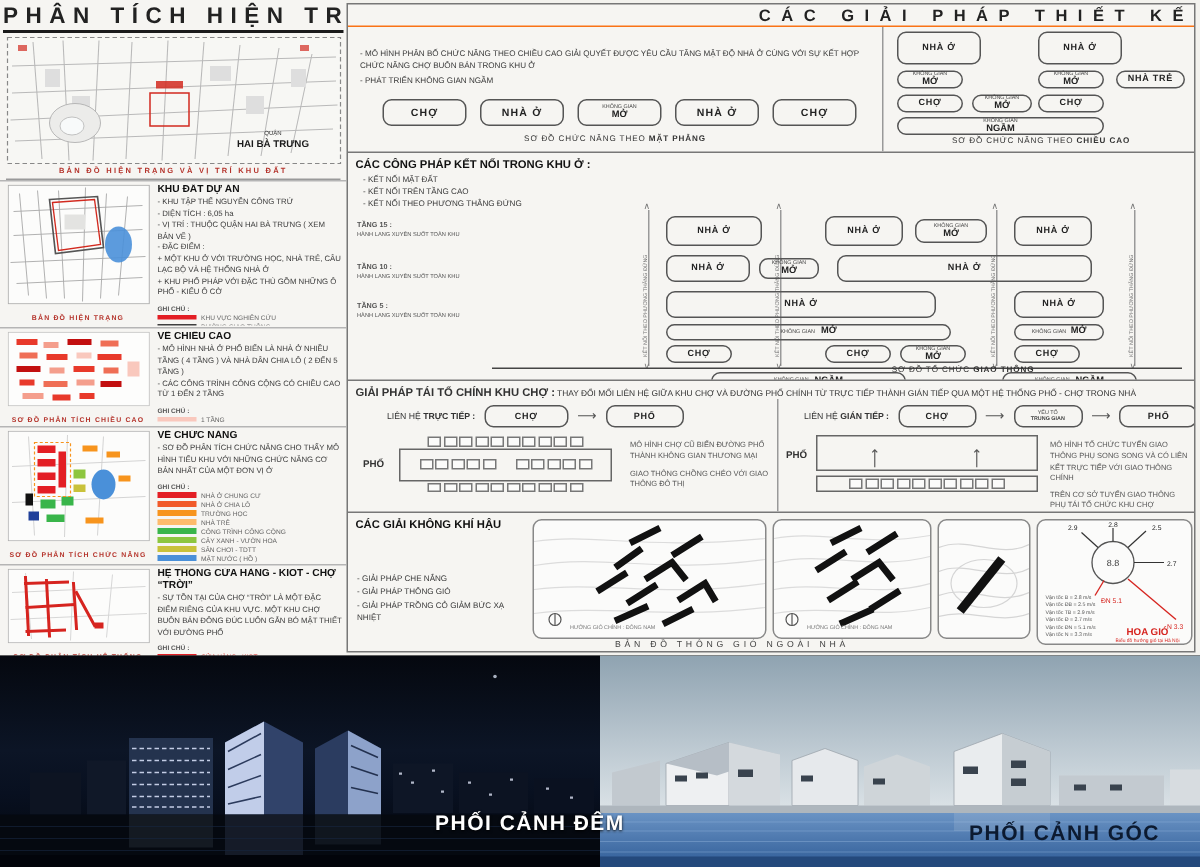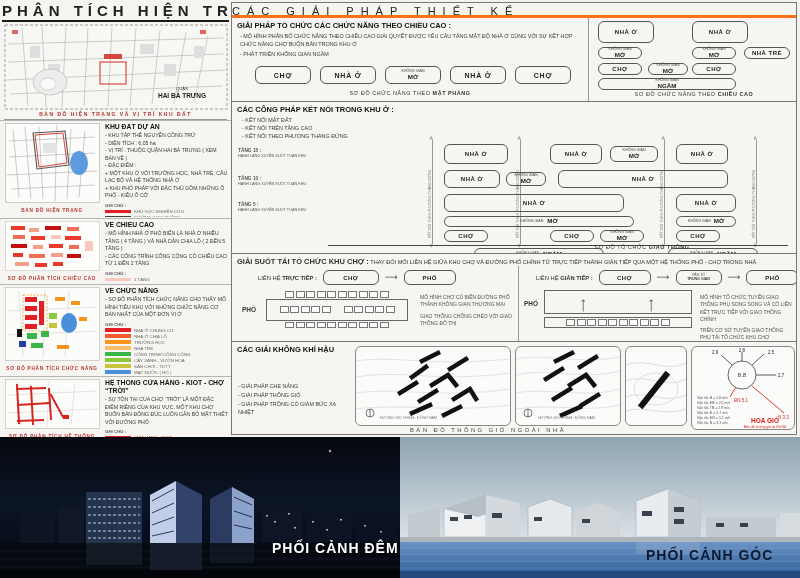--- a/index.html
+++ b/index.html
@@ -21,21 +21,21 @@
   .sec-h{font-size:6.8px;font-weight:bold;color:#101010;margin-bottom:1px;line-height:1.2;}
   .bl{font-size:5.2px;color:#3a3a3a;line-height:1.45;}
   .lg{margin-top:3px;}
   .lg-t{font-size:4.4px;font-weight:bold;color:#555;margin-bottom:1px;}
   .lg-row{display:flex;align-items:center;gap:3px;margin-top:1px;}
   .lg-sw{width:26px;height:3.6px;flex:none;}
   .lg-lb{font-size:4.4px;color:#666;white-space:nowrap;}
   
   .rp{position:absolute;left:231px;top:2px;width:566px;height:433px;border:1px solid #777;
       background:#f6f5f2;overflow:hidden;}
-  .rp-title{height:15px;border-bottom:3px solid #f97316;text-align:left;font-weight:normal;
+  .rp-title{height:15px;border-bottom:1px solid #f97316;text-align:right;font-weight:bold;
             font-size:11px;letter-spacing:7px;padding-top:2px;white-space:nowrap;}
   .secA{position:relative;height:84px;border-bottom:1px solid #777;overflow:hidden;}
   .secB{position:relative;height:152px;border-bottom:1px solid #777;overflow:hidden;}
   .secC{position:relative;height:88px;border-bottom:1px solid #777;overflow:hidden;}
   .secD{position:relative;height:93px;overflow:hidden;}
   .h8{position:absolute;left:5px;top:3px;font-size:7.5px;font-weight:bold;color:#111;white-space:nowrap;}
   .bls{position:absolute;font-size:5.4px;color:#3a3a3a;line-height:1.5;}
   .vd{position:absolute;top:0;bottom:0;border-left:1px solid #999;}
   .rbox{border:1.2px solid #555;border-radius:6px;background:transparent;color:#222;
         display:flex;flex-direction:column;align-items:center;justify-content:center;
@@ -62,21 +62,21 @@
   .mkbody{border:1px solid #666;height:22px;display:flex;align-items:center;
           justify-content:space-around;padding:0 6px;}
   .sqgrp{display:flex;gap:1.5px;}
   .note{font-size:5px;color:#555;line-height:1.45;margin-bottom:4px;}
   .pho{font-size:6.5px;color:#333;font-weight:bold;}
   .panel{position:absolute;border:1px solid #888;border-radius:6px;background:#fbfbfa;overflow:hidden;}
   .dcap{position:absolute;font-size:5.8px;letter-spacing:2.5px;color:#444;text-align:center;white-space:nowrap;}
   
   .renders{position:absolute;left:0;top:437px;width:800px;height:141px;background:#000;}
   .rimg{position:absolute;top:0;height:141px;}
-  .lab-night{position:absolute;left:272px;top:103px;font-size:14px;font-weight:bold;color:#fff;
+  .lab-night{position:absolute;left:290px;top:103px;font-size:14px;font-weight:bold;color:#fff;
              letter-spacing:1px;text-shadow:0 1px 2px #000;}
   .lab-corner{position:absolute;left:646px;top:110px;font-size:14px;font-weight:bold;color:#0c1a30;
               letter-spacing:1px;}
 </style>
 </head>
 <body>
 
 <div class="board">
 
   <div class="lc">
@@ -328,21 +328,20 @@
         </div>
       </div>
     </div>
   </div>
 
   <div class="rp">
     <div class="rp-title">CÁC GIẢI PHÁP THIẾT KẾ</div>
 
     <div class="secA">
       <div class="vd" style="left:356px;"></div>
-      <div class="h8">GIẢI PHÁP TỔ CHỨC CÁC CHỨC NĂNG THEO CHIỀU CAO :</div>
       <div class="bls" style="left:8px;top:14px;width:340px;">- MÔ HÌNH PHÂN BỐ CHỨC NĂNG THEO CHIỀU CAO GIẢI QUYẾT ĐƯỢC YÊU CẦU TĂNG MẬT ĐỘ NHÀ Ở CÙNG VỚI SỰ KẾT HỢP CHỨC NĂNG CHỢ BUÔN BÁN TRONG KHU Ở</div>
       <div class="bls" style="left:8px;top:32px;width:340px;">- PHÁT TRIỂN KHÔNG GIAN NGẦM</div>
 
       <div class="abs" style="left:16px;top:48px;width:330px;display:flex;gap:9px;justify-content:center;">
         <div class="rbox lb1" style="width:56px;height:18px;">CHỢ</div>
         <div class="rbox lb1" style="width:56px;height:18px;">NHÀ Ở</div>
         <div class="rbox" style="width:56px;height:18px;">
           <span class="kgt">KHÔNG GIAN</span>
             <span class="kgb">MỞ</span>
         </div>
@@ -465,21 +464,21 @@
           </div>
       </div>
       <div class="capline abs" style="left:260px;top:142px;width:300px;">
         <span>SƠ ĐỒ TỔ CHỨC </span><b>GIAO THÔNG</b>
       </div>
     </div>
 
     <div class="secC">
       <div class="vd" style="left:286px;top:12px;"></div>
       <div class="abs" style="left:5px;top:3px;width:556px;font-size:5.6px;color:#333;line-height:1.3;">
-        <b style="font-size:7.5px;">GIẢI SUỐT TÁI TỔ CHỨC KHU CHỢ :</b>
+        <b style="font-size:7.5px;">GIẢI PHÁP TÁI TỔ CHÍNH KHU CHỢ :</b>
         <span>THAY ĐỔI MỐI LIÊN HỆ GIỮA KHU CHỢ VÀ ĐƯỜNG PHỐ CHÍNH TỪ TRỰC TIẾP THÀNH GIÁN TIẾP QUA MỘT HỆ THỐNG PHỐ - CHỢ TRONG NHÀ</span>
       </div>
 
       <div class="relrow" style="left:26px;top:16px;">
         <span class="rel-lb"><span>LIÊN HỆ </span><b>TRỰC TIẾP :</b></span>
         <span class="rbox lb2" style="width:56px;height:15px;">CHỢ</span>
         <span class="arr">⟶</span>
         <span class="rbox lb2" style="width:52px;height:15px;">PHỐ</span>
       </div>
       <div class="pho abs" style="left:10px;top:52px;">PHỐ</div>

